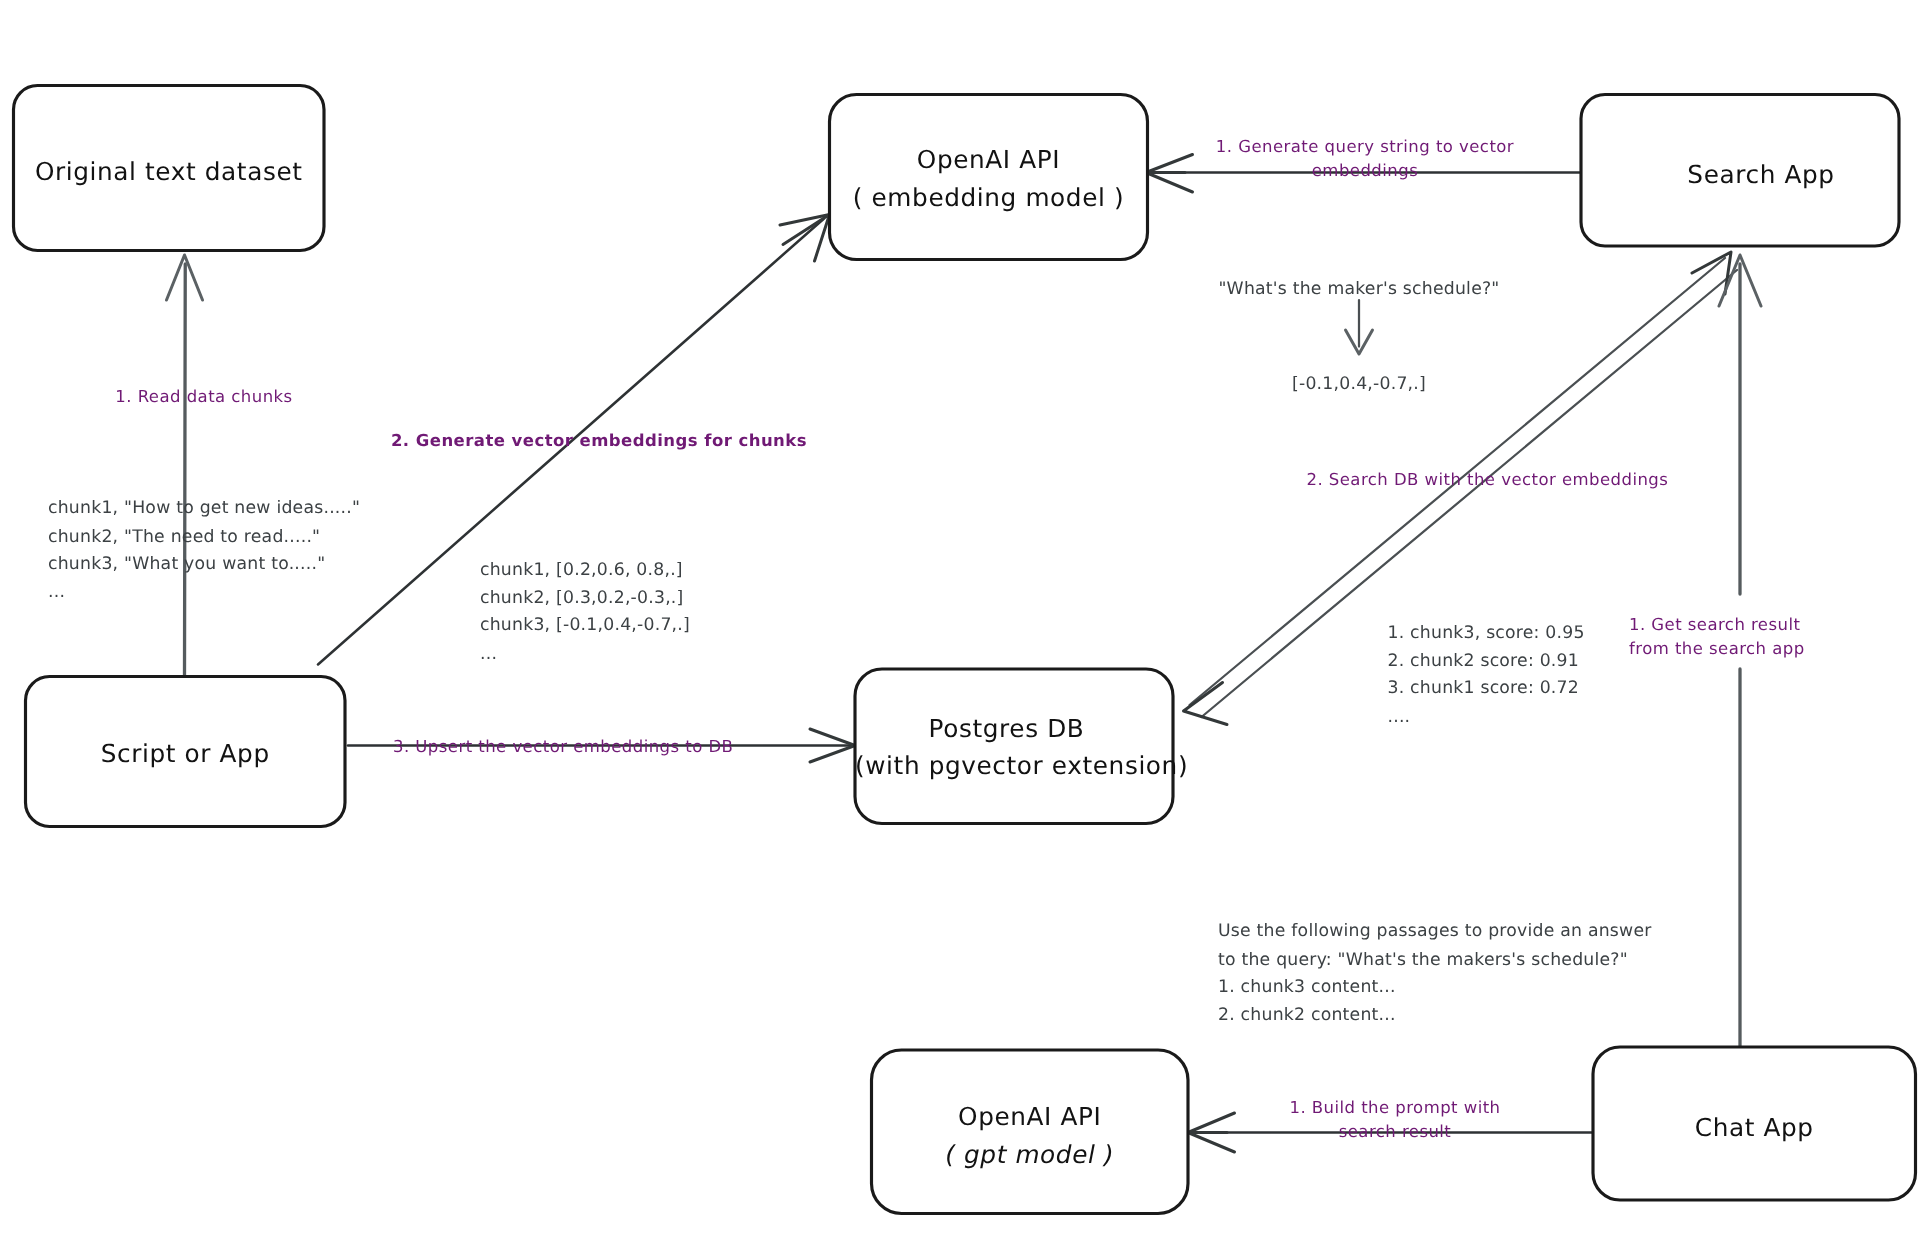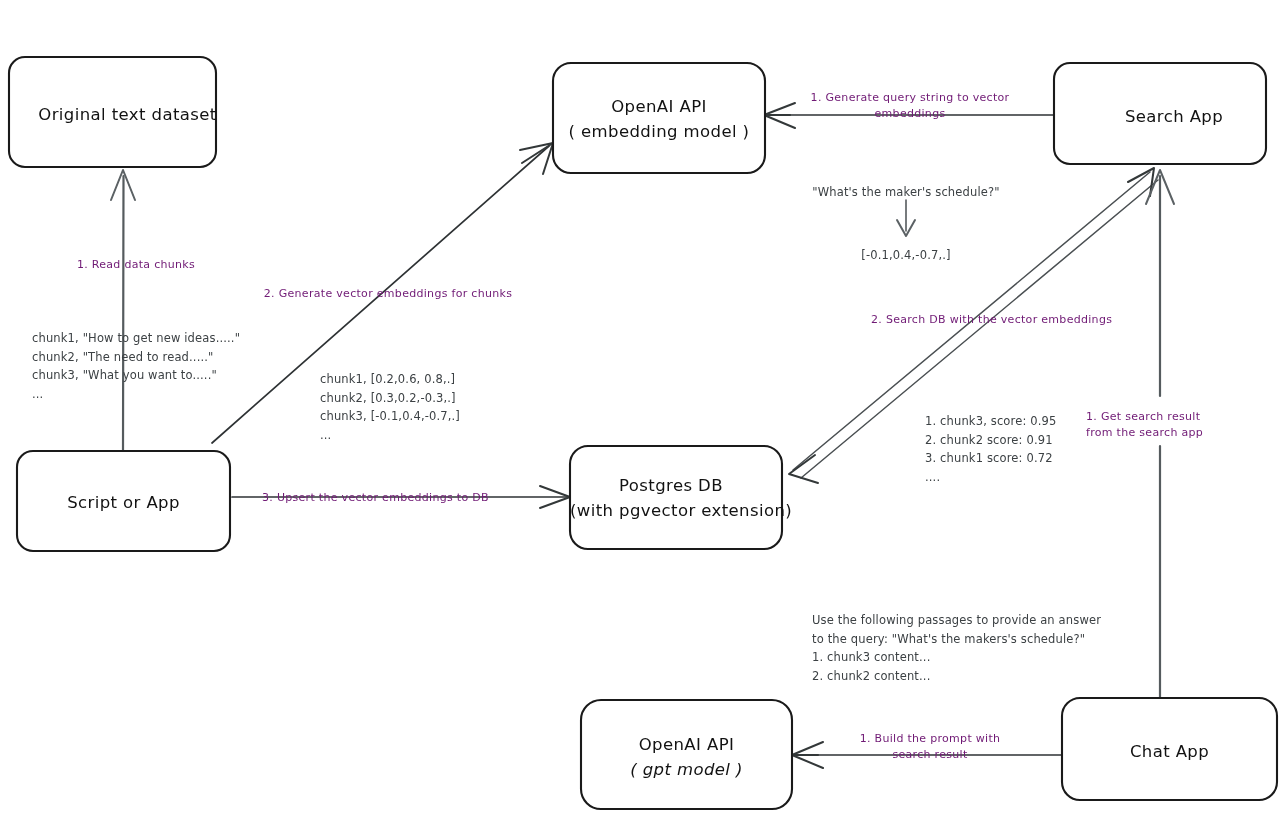--- a/index.html
+++ b/index.html
@@ -153,40 +153,40 @@
 
     <rect class="node-box" x="570" y="446" width="212" height="103" rx="18" ry="18"></rect>
 
     <rect class="node-box" x="1054" y="63" width="212" height="101" rx="16" ry="16"></rect>
 
     <rect class="node-box" x="1062" y="698" width="215" height="102" rx="18" ry="18"></rect>
 
     <rect class="node-box" x="581" y="700" width="211" height="109" rx="20" ry="20"></rect>
   </svg>
 
-  <div class="node-label" style="left:24px; top:102px; width:207px;">Original text dataset</div>
+  <div class="node-label" style="left:9px; top:102px; width:207px;">Original text dataset</div>
 
   <div class="node-label" style="left:17px; top:490px; width:213px;">Script or App</div>
 
   <div class="node-label" style="left:553px; top:94px; width:212px;">OpenAI API</div>
   <div class="node-label" style="left:553px; top:119px; width:212px;">( embedding model )</div>
 
   <div class="node-label" style="left:570px; top:473px; width:202px;">Postgres DB</div>
   <div class="node-label" style="left:570px; top:498px; width:212px;">(with pgvector extension)</div>
 
   <div class="node-label" style="left:1054px; top:104px; width:240px;">Search App</div>
 
   <div class="node-label" style="left:1062px; top:739px; width:215px;">Chat App</div>
 
   <div class="node-label" style="left:581px; top:732px; width:211px;">OpenAI API</div>
   <div class="node-label" style="left:581px; top:757px; width:211px;font-style:italic;">( gpt model )</div>
 
   <div class="edge-label" style="left:36px; top:257px; width:200px; text-align:center;">1. Read data chunks</div>
 
-  <div class="edge-label" style="left:238px; top:286px; width:300px; text-align:center;">2. Generate vector embeddings for chunks</div>
+  <div class="edge-label" style="left:238px; top:286px; width:300px; text-align:right;font-weight:bold;">2. Generate vector embeddings for chunks</div>
 
   <div class="edge-label" style="left:262px; top:490px; width:290px; text-align:left;">3. Upsert the vector embeddings  to DB</div>
 
   <div class="edge-label" style="left:790px; top:90px; width:240px;">1. Generate query string to vector
 embeddings</div>
 
   <div class="edge-label" style="left:826px; top:312px; width:300px; text-align:left;margin-left:45px;">2. Search DB with the vector embeddings</div>
 
   <div class="edge-label" style="left:1086px; top:409px; width:180px; text-align:left;">1. Get search result
 from the search app</div>

